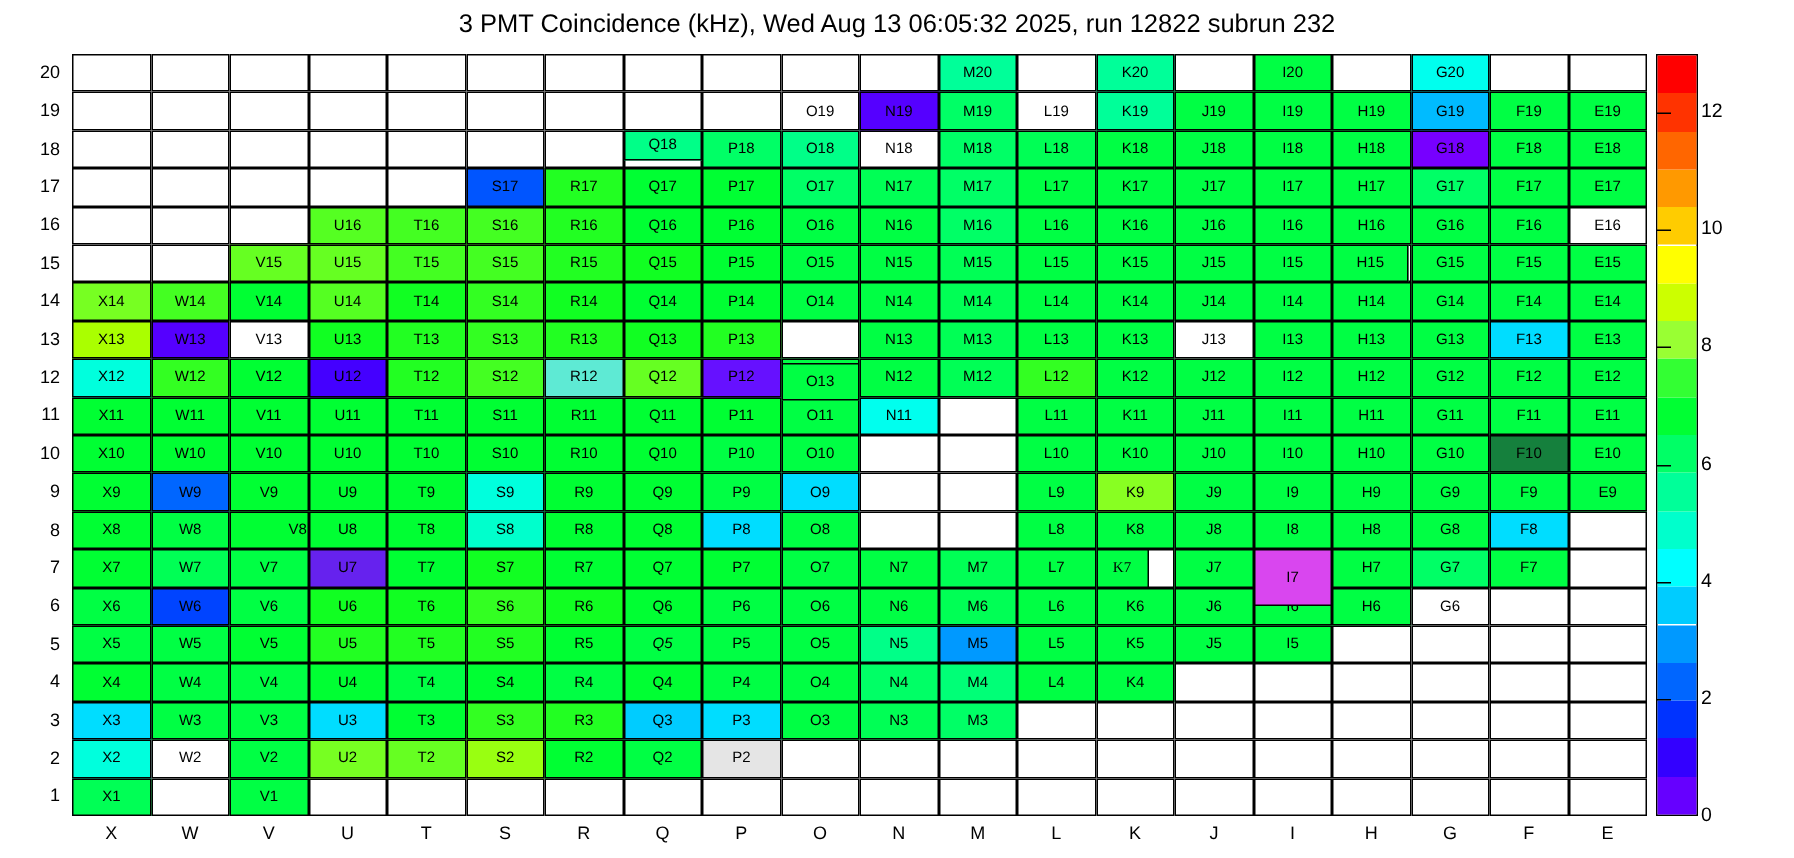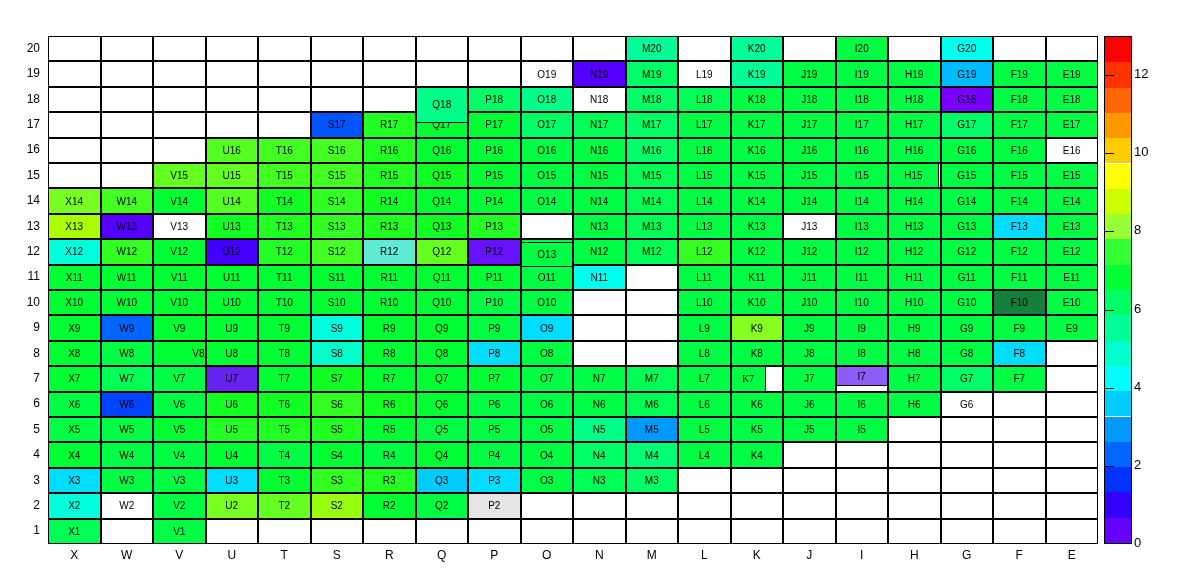--- a/index.html
+++ b/index.html
@@ -17,20 +17,21 @@
   #cbar{position:absolute;left:1104px;top:36px;width:28px;height:508px;border:1px solid #000;box-sizing:border-box;}
   .cseg{position:absolute;left:0;width:26px;}
   .cbtick{position:absolute;left:1134px;font-size:13px;color:#000;}
   .cbtickline{position:absolute;left:1104px;width:10px;height:1px;background:#000;}
 </style>
 </head>
 <body>
 
 <div id="root">
 
+  <div id="title">3 PMT Coincidence (kHz), Wed Aug 13 06:05:32 2025, run 12822 subrun 232</div>
 
   <div id="plot">
     <div class="grid" id="grid-layer">
         <div class="cell" style="left: 0px; top: 482.6px; width: 52.5px; height: 25.4px; background: rgb(255, 255, 255);"></div>
         <div class="cell" style="left: 52.5px; top: 482.6px; width: 52.5px; height: 25.4px; background: rgb(255, 255, 255);"></div>
         <div class="cell" style="left: 105px; top: 482.6px; width: 52.5px; height: 25.4px; background: rgb(255, 255, 255);"></div>
         <div class="cell" style="left: 157.5px; top: 482.6px; width: 52.5px; height: 25.4px; background: rgb(255, 255, 255);"></div>
         <div class="cell" style="left: 210px; top: 482.6px; width: 52.5px; height: 25.4px; background: rgb(255, 255, 255);"></div>
         <div class="cell" style="left: 262.5px; top: 482.6px; width: 52.5px; height: 25.4px; background: rgb(255, 255, 255);"></div>
         <div class="cell" style="left: 315px; top: 482.6px; width: 52.5px; height: 25.4px; background: rgb(255, 255, 255);"></div>
@@ -678,21 +679,21 @@
         </div>
         <div class="cell" style="left: 630px; top: 330.2px; width: 52.5px; height: 25.4px; background: rgb(0, 255, 68);">
           <span>L7</span>
         </div>
         <div class="cell" style="left: 682.5px; top: 330.2px; width: 35px; height: 25.4px; background: rgb(0, 255, 68); font-family: Liberation Serif, serif;">
           <span>K7</span>
         </div>
         <div class="cell" style="left: 735px; top: 330.2px; width: 52.5px; height: 25.4px; background: rgb(0, 255, 68);">
           <span>J7</span>
         </div>
-        <div class="cell" style="left: 787.5px; top: 330.2px; width: 52.5px; height: 20px; background: #8b5cf6;">
+        <div class="cell" style="left: 787.5px; top: 330.2px; width: 52.5px; height: 38px; background: #d946ef;">
           <span>I7</span>
         </div>
         <div class="cell" style="left: 840px; top: 330.2px; width: 52.5px; height: 25.4px; background: rgb(0, 255, 68);">
           <span>H7</span>
         </div>
         <div class="cell" style="left: 892.5px; top: 330.2px; width: 52.5px; height: 25.4px; background: rgb(0, 255, 102);">
           <span>G7</span>
         </div>
         <div class="cell" style="left: 945px; top: 330.2px; width: 52.5px; height: 25.4px; background: rgb(0, 255, 68);">
           <span>F7</span>
@@ -1236,21 +1237,21 @@
         </div>
         <div class="cell" style="left: 892.5px; top: 76.2px; width: 52.5px; height: 25.4px; background: rgb(0, 255, 102);">
           <span>G17</span>
         </div>
         <div class="cell" style="left: 945px; top: 76.2px; width: 52.5px; height: 25.4px; background: rgb(0, 255, 68);">
           <span>F17</span>
         </div>
         <div class="cell" style="left: 997.5px; top: 76.2px; width: 52.5px; height: 25.4px; background: rgb(0, 255, 68);">
           <span>E17</span>
         </div>
-        <div class="cell" style="left: 367.5px; top: 50.8px; width: 52.5px; height: 36px; background: rgb(0, 255, 136);">
+        <div class="cell" style="left: 367.5px; top: 50.8px; width: 52.5px; height: 20px; background: rgb(0, 255, 136);">
           <span>Q18</span>
         </div>
         <div class="cell" style="left: 420px; top: 50.8px; width: 52.5px; height: 25.4px; background: rgb(0, 255, 102);">
           <span>P18</span>
         </div>
         <div class="cell" style="left: 472.5px; top: 50.8px; width: 52.5px; height: 25.4px; background: rgb(0, 255, 136);">
           <span>O18</span>
         </div>
         <div class="cell" style="left: 525px; top: 50.8px; width: 52.5px; height: 25.4px; background: rgb(255, 255, 255);">
           <span>N18</span>

